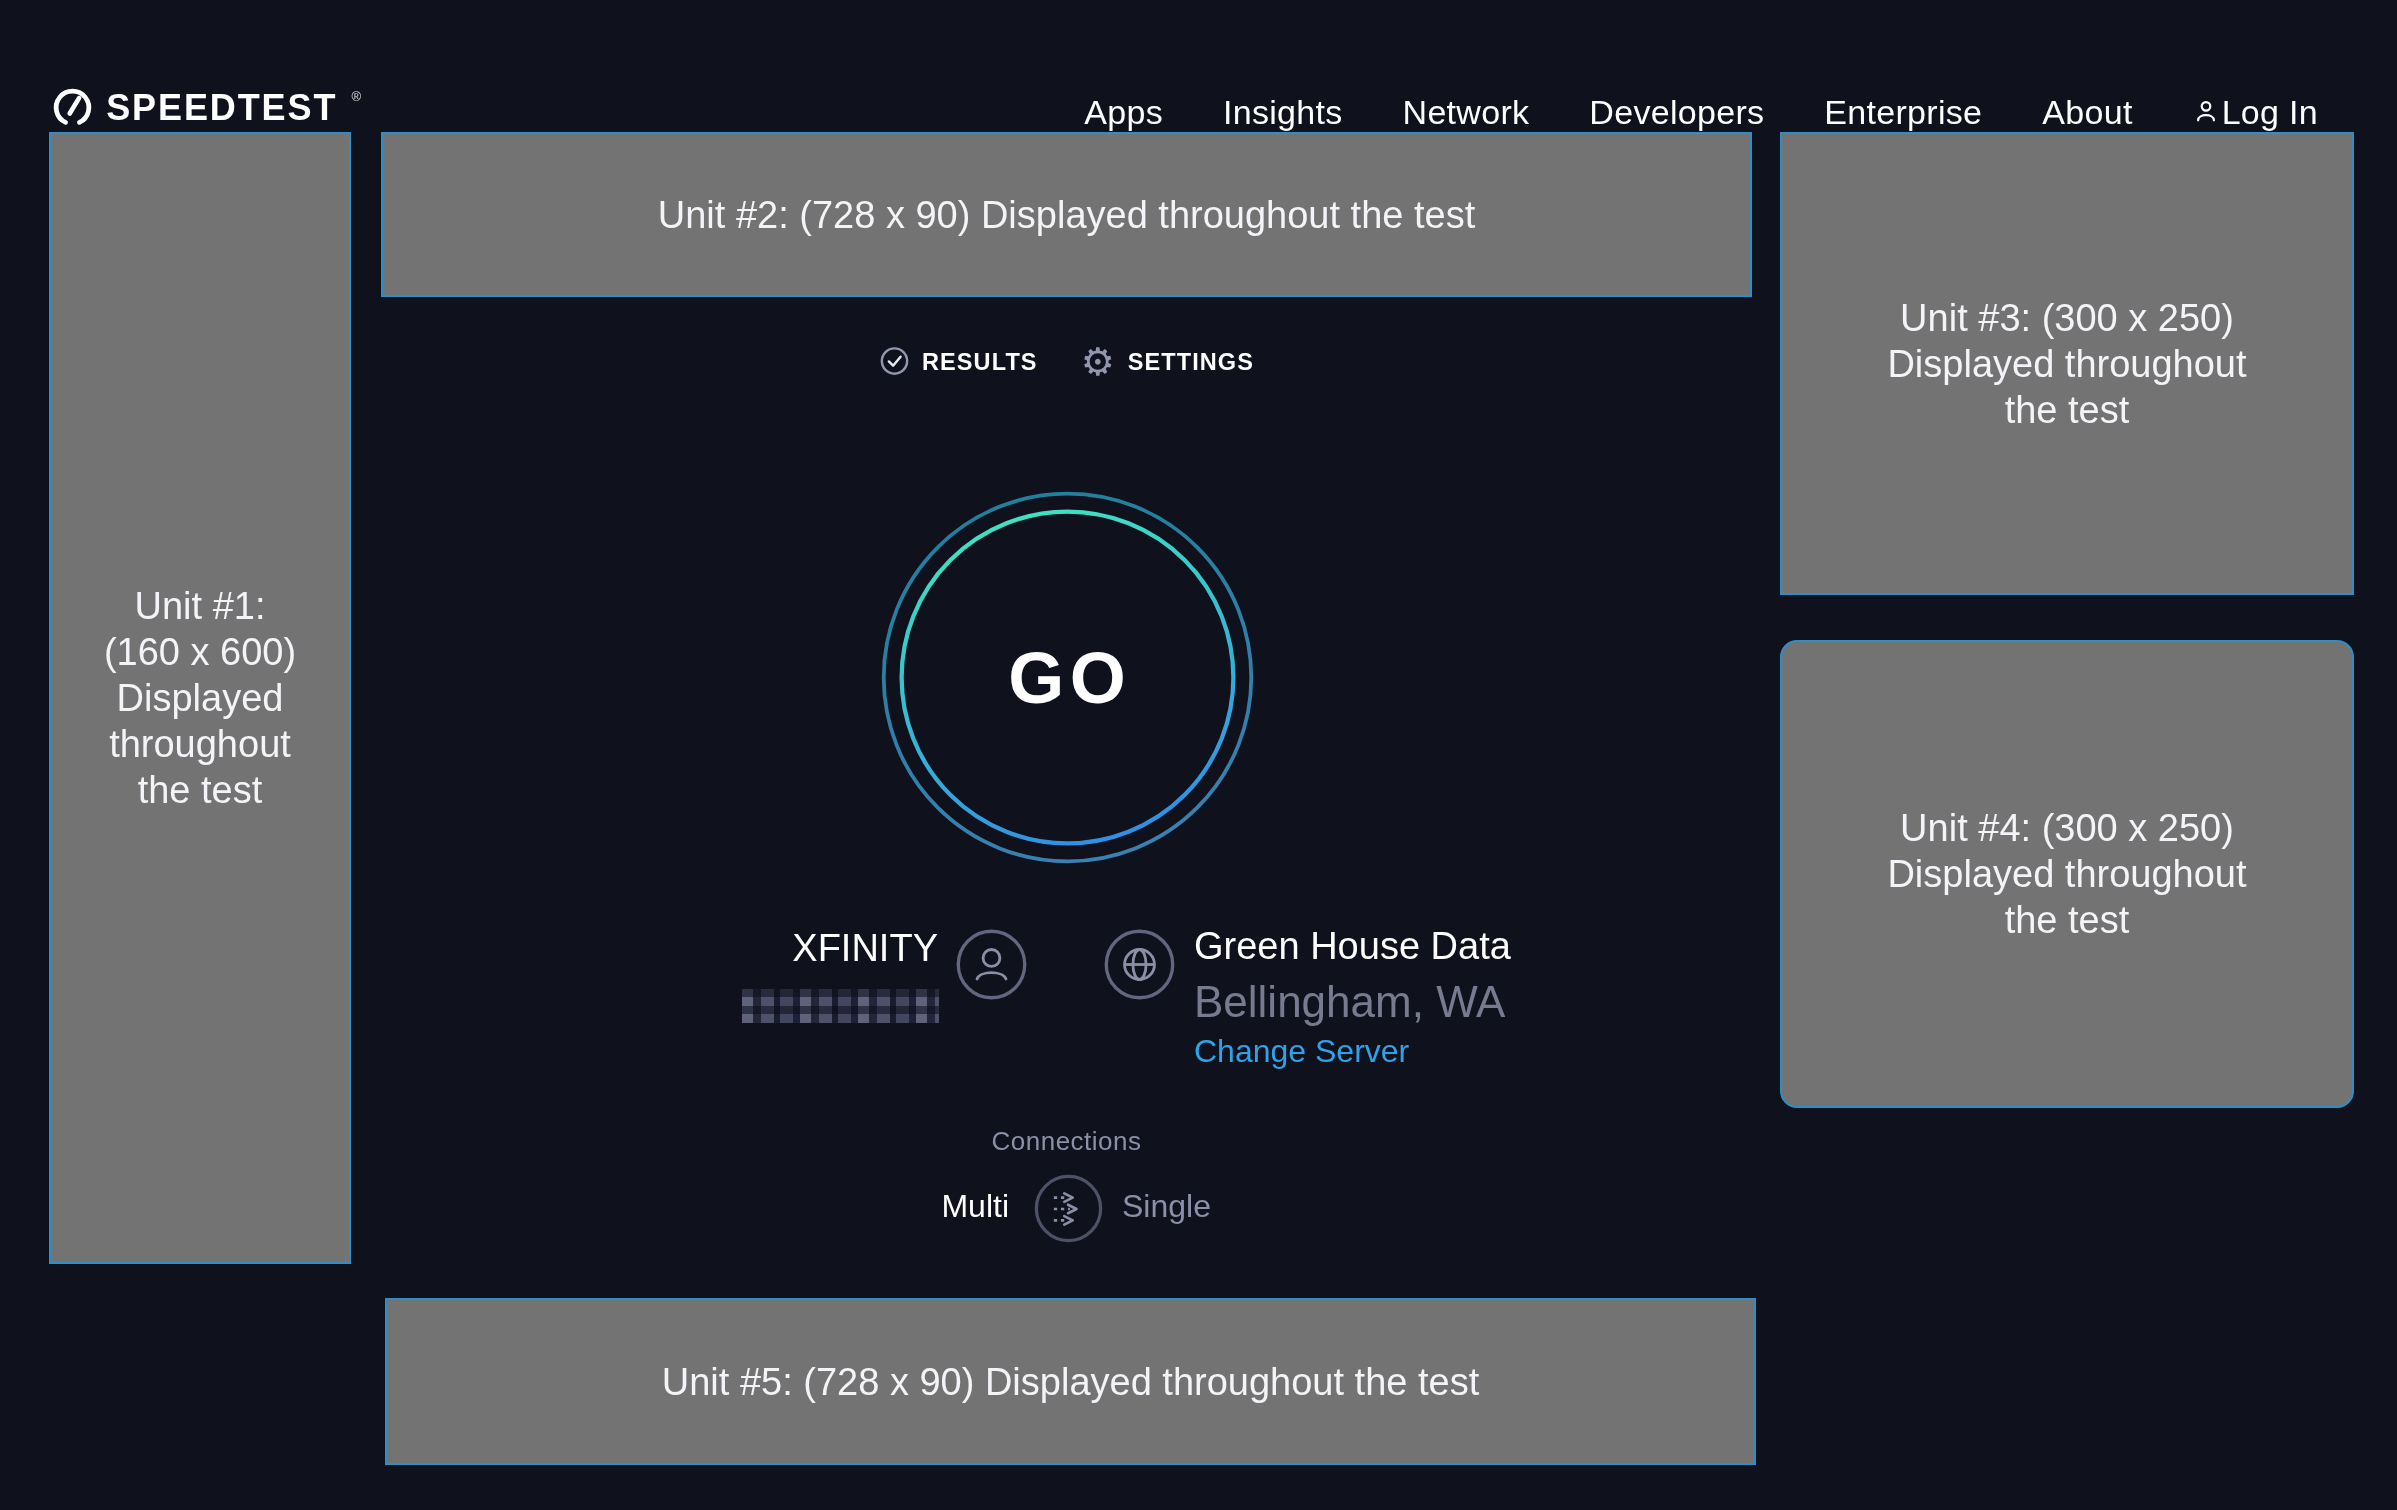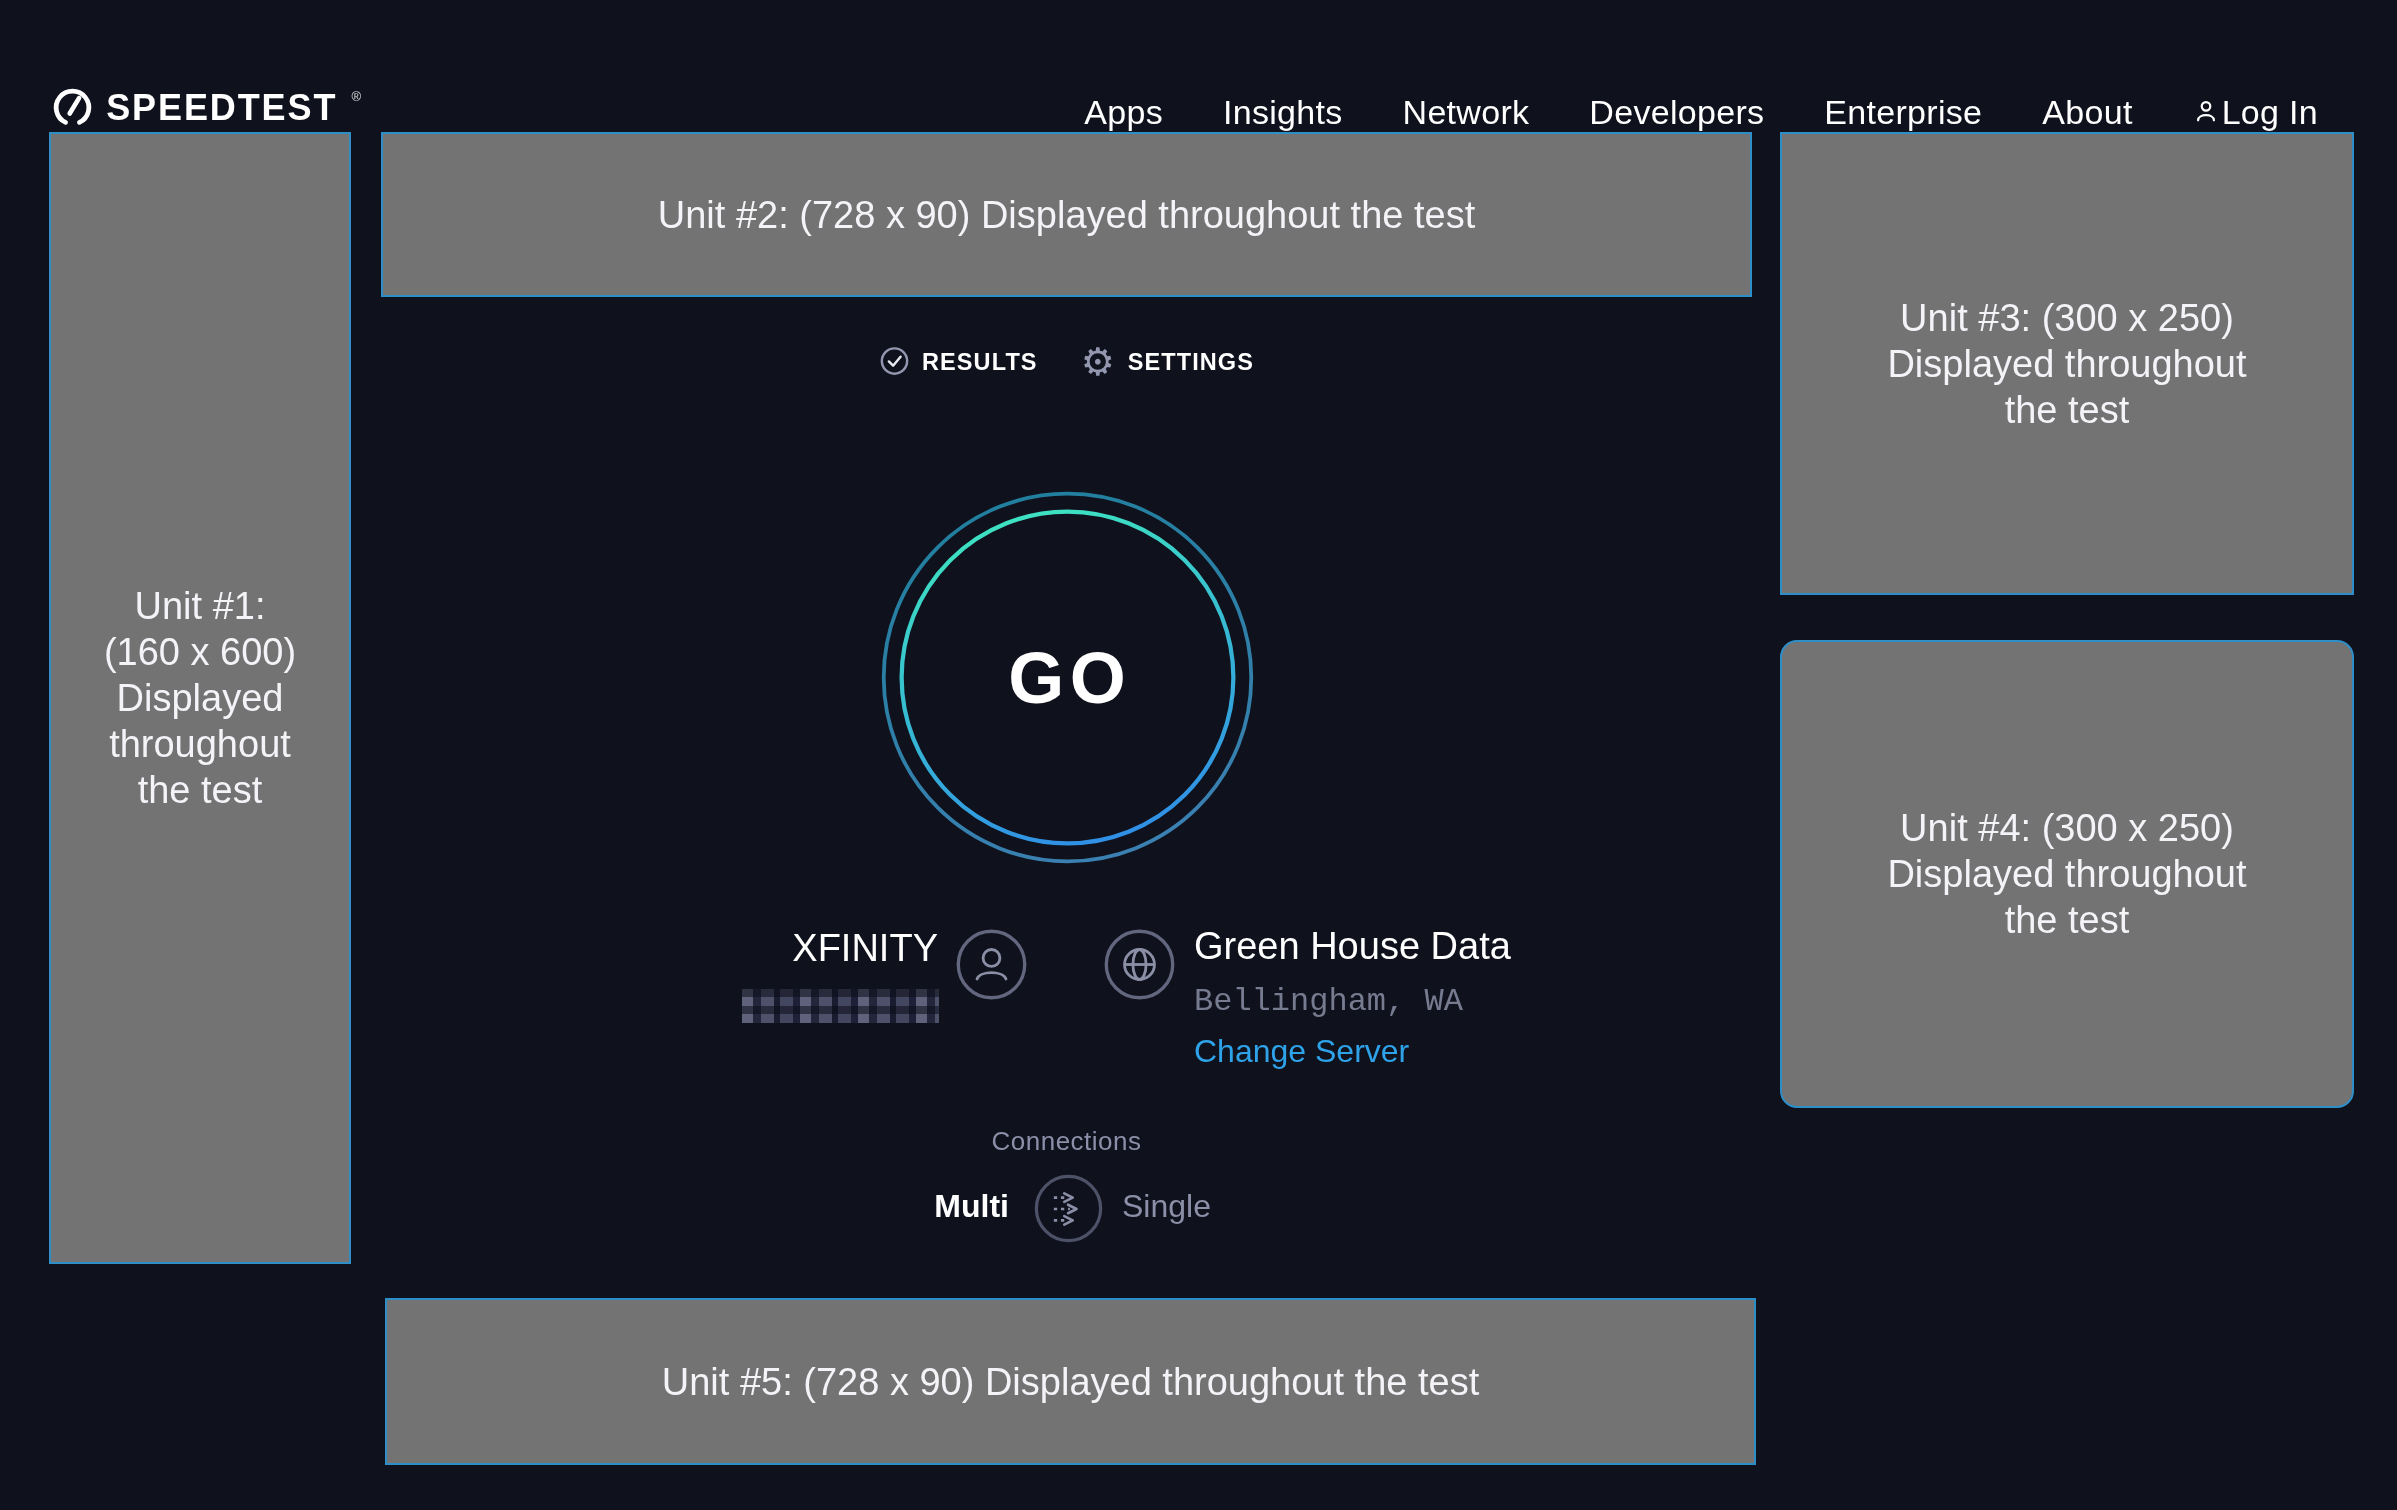--- a/index.html
+++ b/index.html
@@ -69,30 +69,30 @@
       repeating-linear-gradient(0deg, rgba(0,0,0,0) 0 9.4px, rgba(10,12,24,.55) 9.4px 17px),
       repeating-linear-gradient(90deg, #6a6e88 0 11.3px, #262940 11.3px 19px, #565a74 19px 32px,
         #1b1e32 32px 38px, #4a4e68 38px 51px, #20233a 51px 58px);
   }
   .badge { position:absolute; width:73px; height:73px; }
   #person-badge { left:574px; top:928px; }
   #globe-badge  { left:722px; top:928px; }
 
   .server-info { position:absolute; left:813px; top:925px; }
   .server-name { font-size:38px; font-weight:500; color:#ffffff; line-height:43px; }
-  .server-loc  { font-size:32px; color:#777b90; margin-top:15px; line-height:38px;font-family:Liberation Mono, monospace; }
+  .server-loc  { font-size:44px; color:#777b90; margin-top:15px; line-height:38px; }
   .server-change { font-size:32px; color:#2fa3ea; margin-top:11.3px; line-height:38px; cursor:pointer; display:inline-block; text-decoration:none; }
 
   .conn-label {
     position:absolute; top:1126px; left:50%; transform:translateX(-50%);
     font-size:26px; letter-spacing:0.5px; color:#8b8fa8;
   }
   .conn-multi {
     position:absolute; top:1188px; left:0; width:628px; text-align:right;
-    font-size:32px; font-weight:700; color:#ffffff; cursor:pointer;
+    font-size:32px; font-weight:400; color:#ffffff; cursor:pointer;
   }
   .conn-single {
     position:absolute; top:1188px; left:741px;
     font-size:32px; color:#8b8fa8; cursor:pointer;
   }
   .conn-toggle { position:absolute; left:653px; top:1174px; width:69px; height:69px; cursor:pointer; }
 </style>
 </head>
 <body>
 

